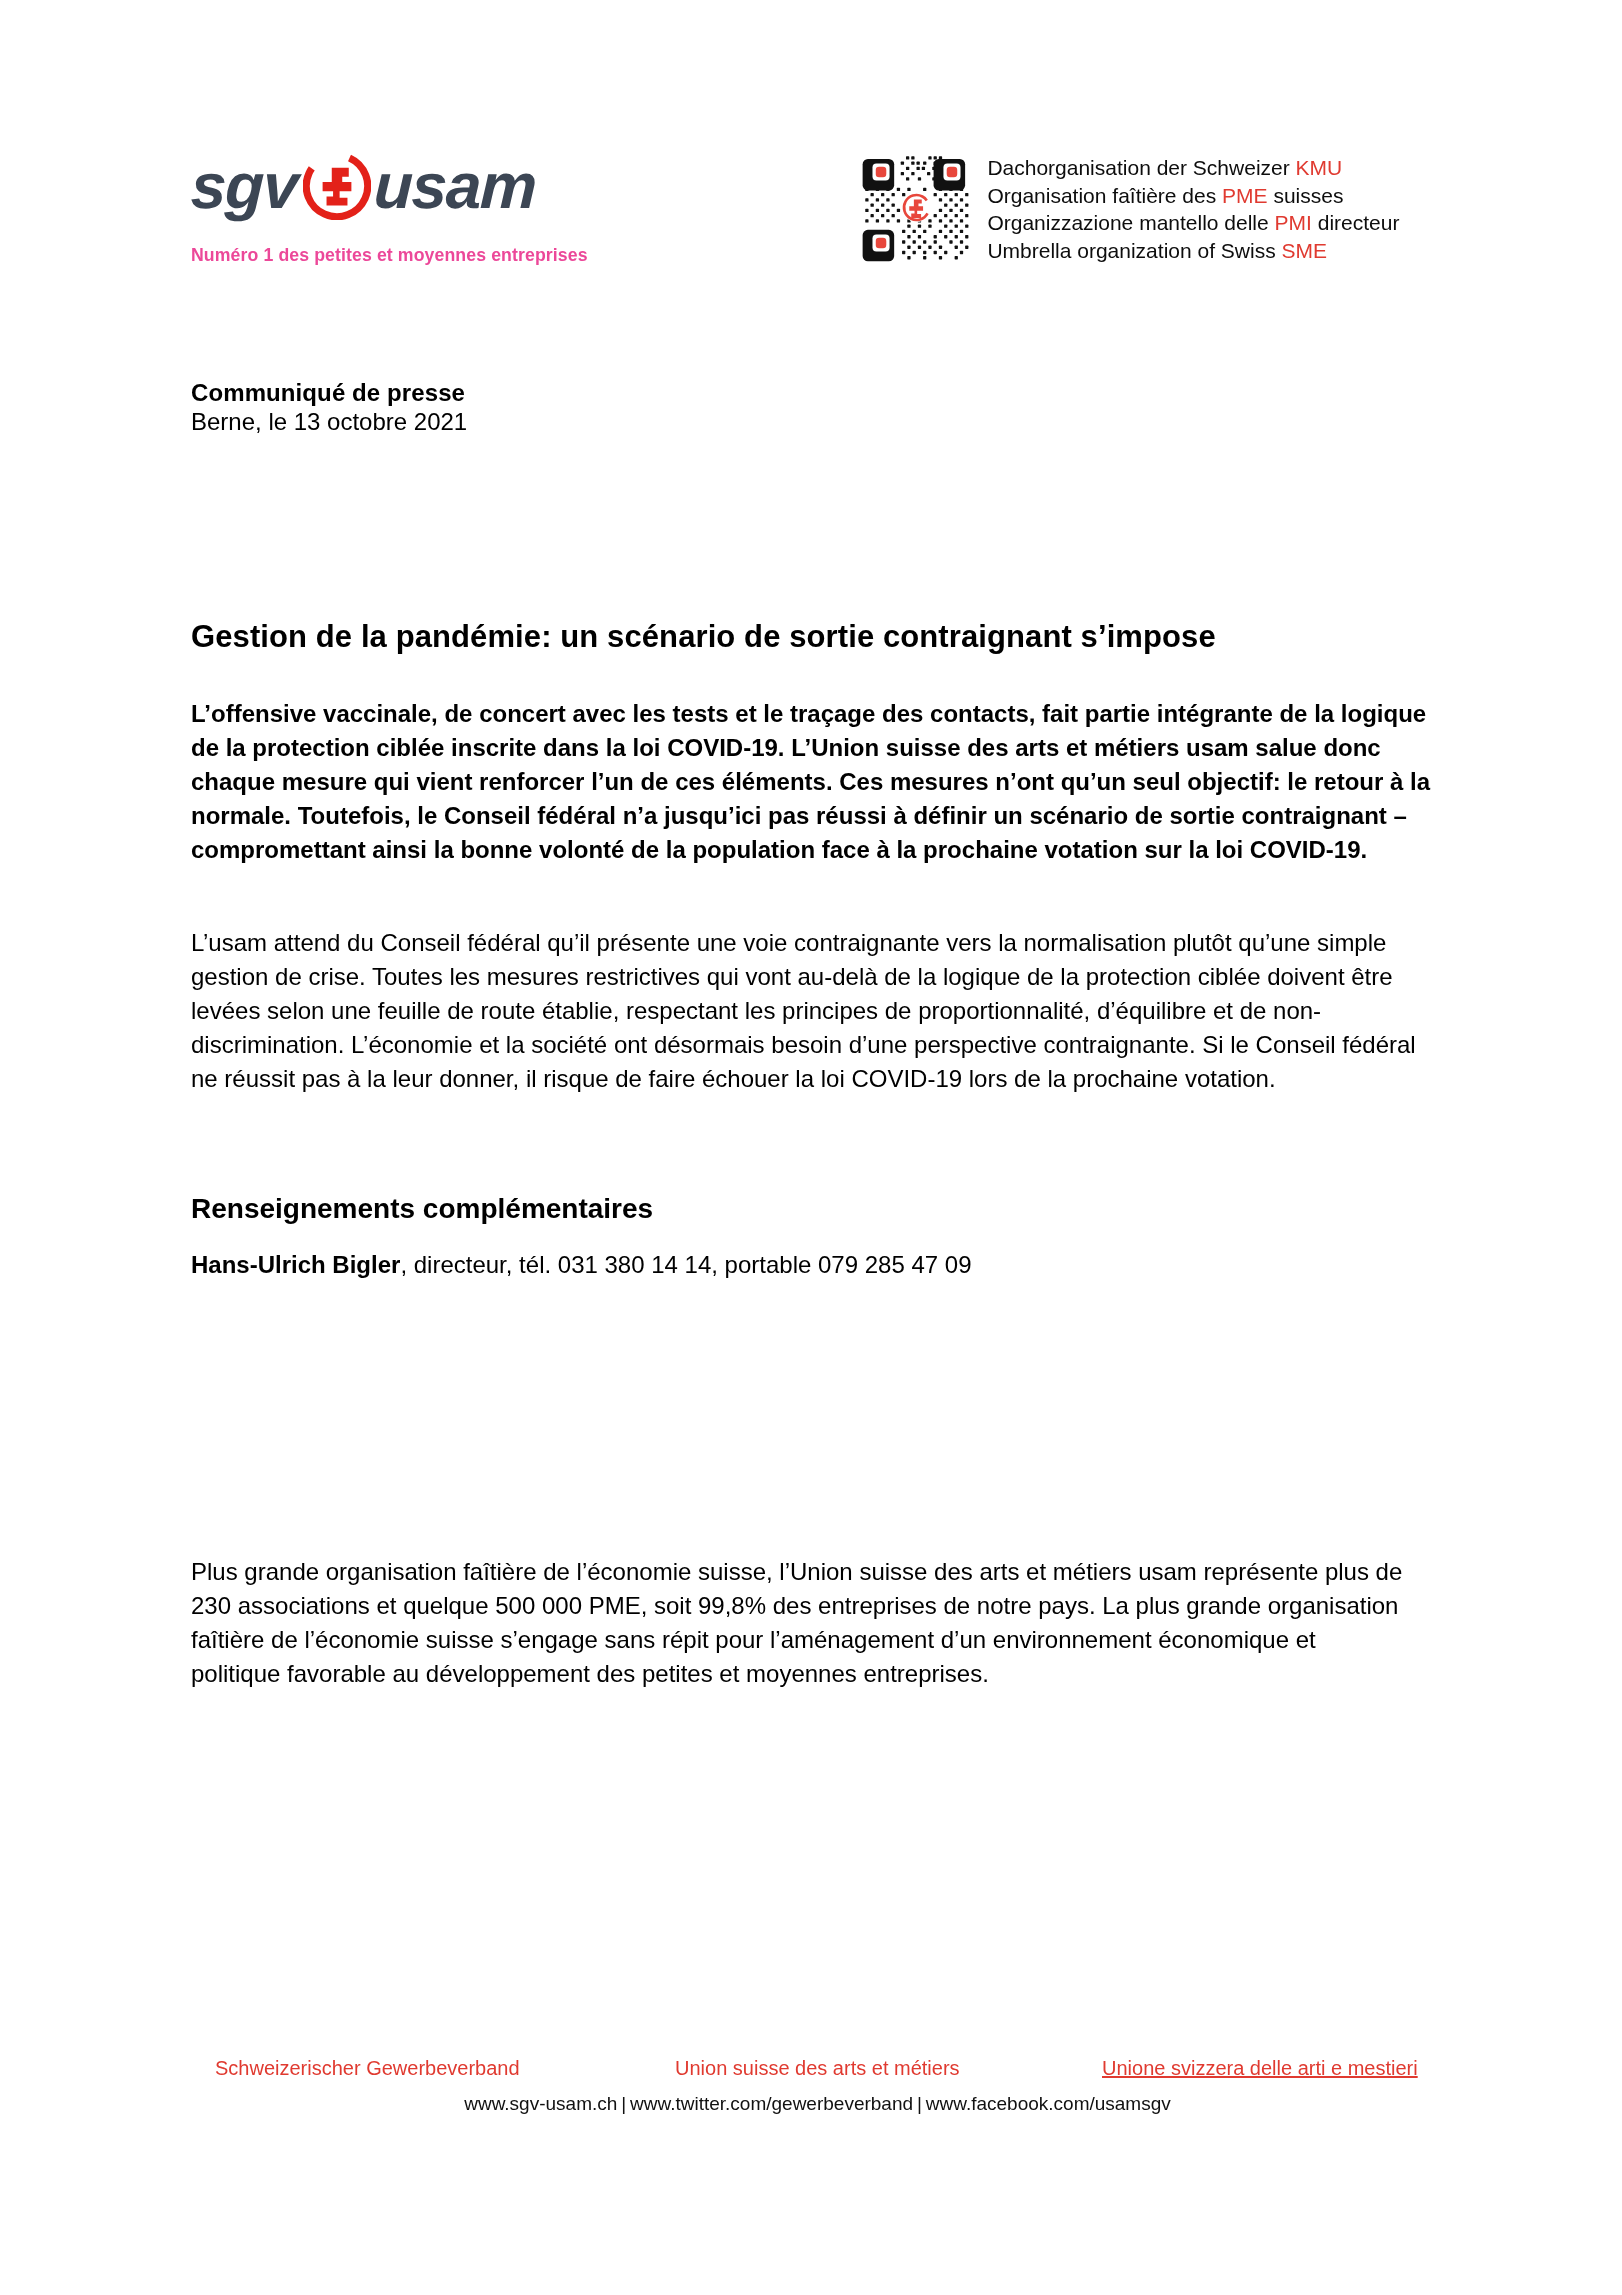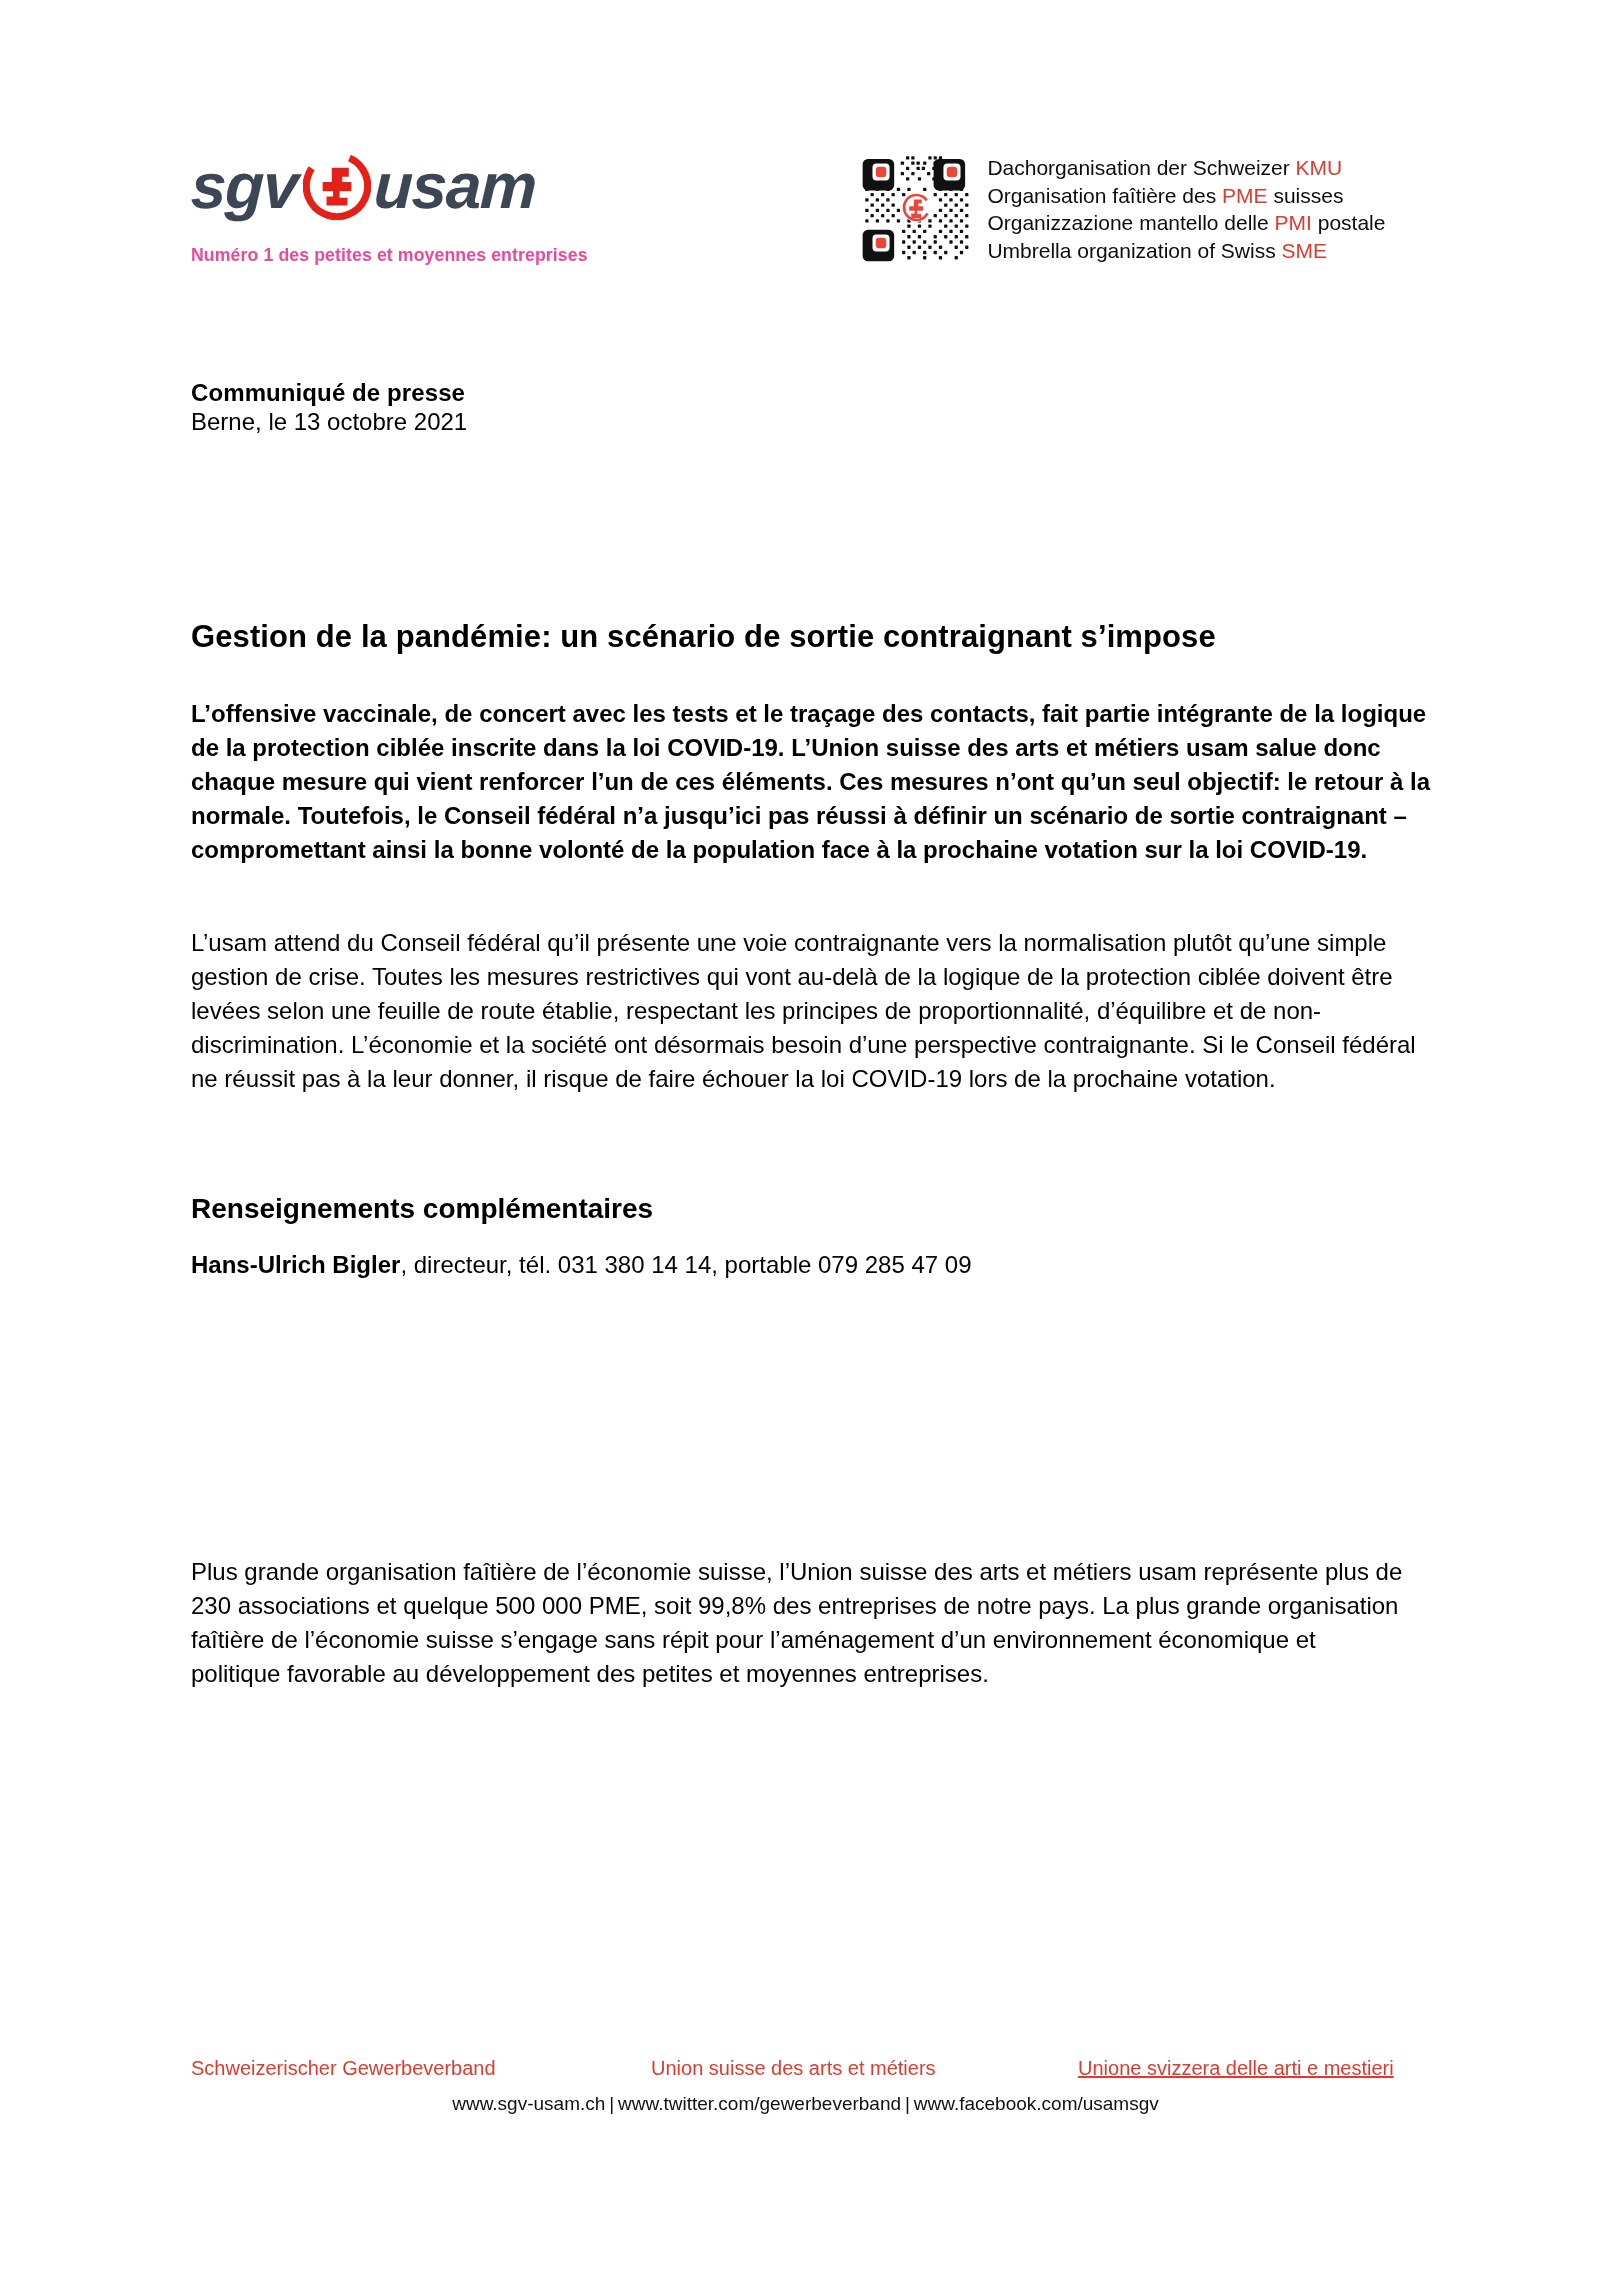--- a/index.html
+++ b/index.html
@@ -198,20 +198,21 @@
     font-weight: 400;
     font-size: 24px;
     line-height: 34px;
   }
 
   
   .footer {
     position: absolute;
     left: 0; right: 11px;
     top: 2055px;
+    padding-left: 24px;
   }
   .footer-langs {
     position: relative;
     height: 33px;
     width: 1622px;
   }
   .footer-lang {
     position: absolute;
     font-family: "Liberation Sans Narrow", "Liberation Sans", sans-serif;
     font-size: 20px;
@@ -415,21 +416,21 @@
       </span>
 
       <div class="org-lines">
         <div class="org-line">
           <span>Dachorganisation der Schweizer </span><span class="hl">KMU</span><span></span>
         </div>
         <div class="org-line">
           <span>Organisation faîtière des </span><span class="hl">PME</span><span> suisses</span>
         </div>
         <div class="org-line">
-          <span>Organizzazione mantello delle </span><span class="hl">PMI</span><span> postale</span>
+          <span>Organizzazione mantello delle </span><span class="hl">PMI</span><span> directeur</span>
         </div>
         <div class="org-line">
           <span>Umbrella organization of Swiss </span><span class="hl">SME</span><span></span>
         </div>
       </div>
 
     </div>
   </div>
 
   <div class="content">

